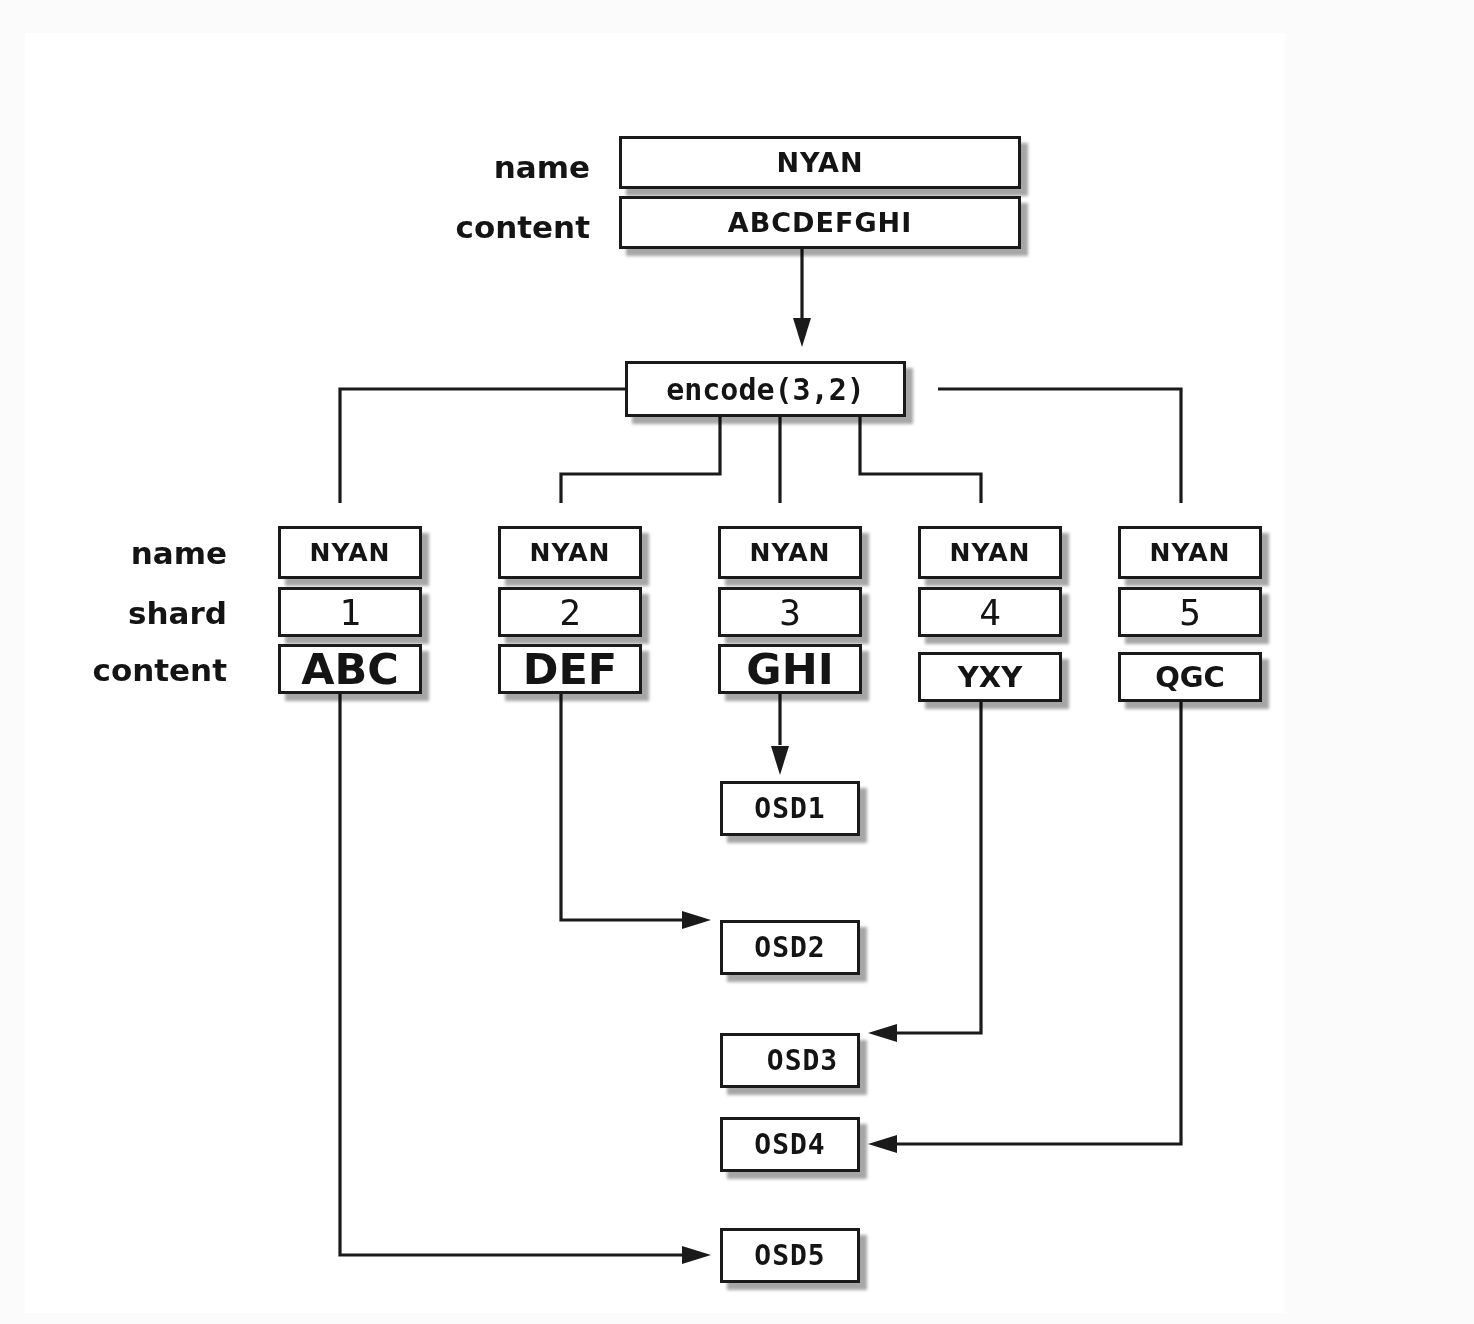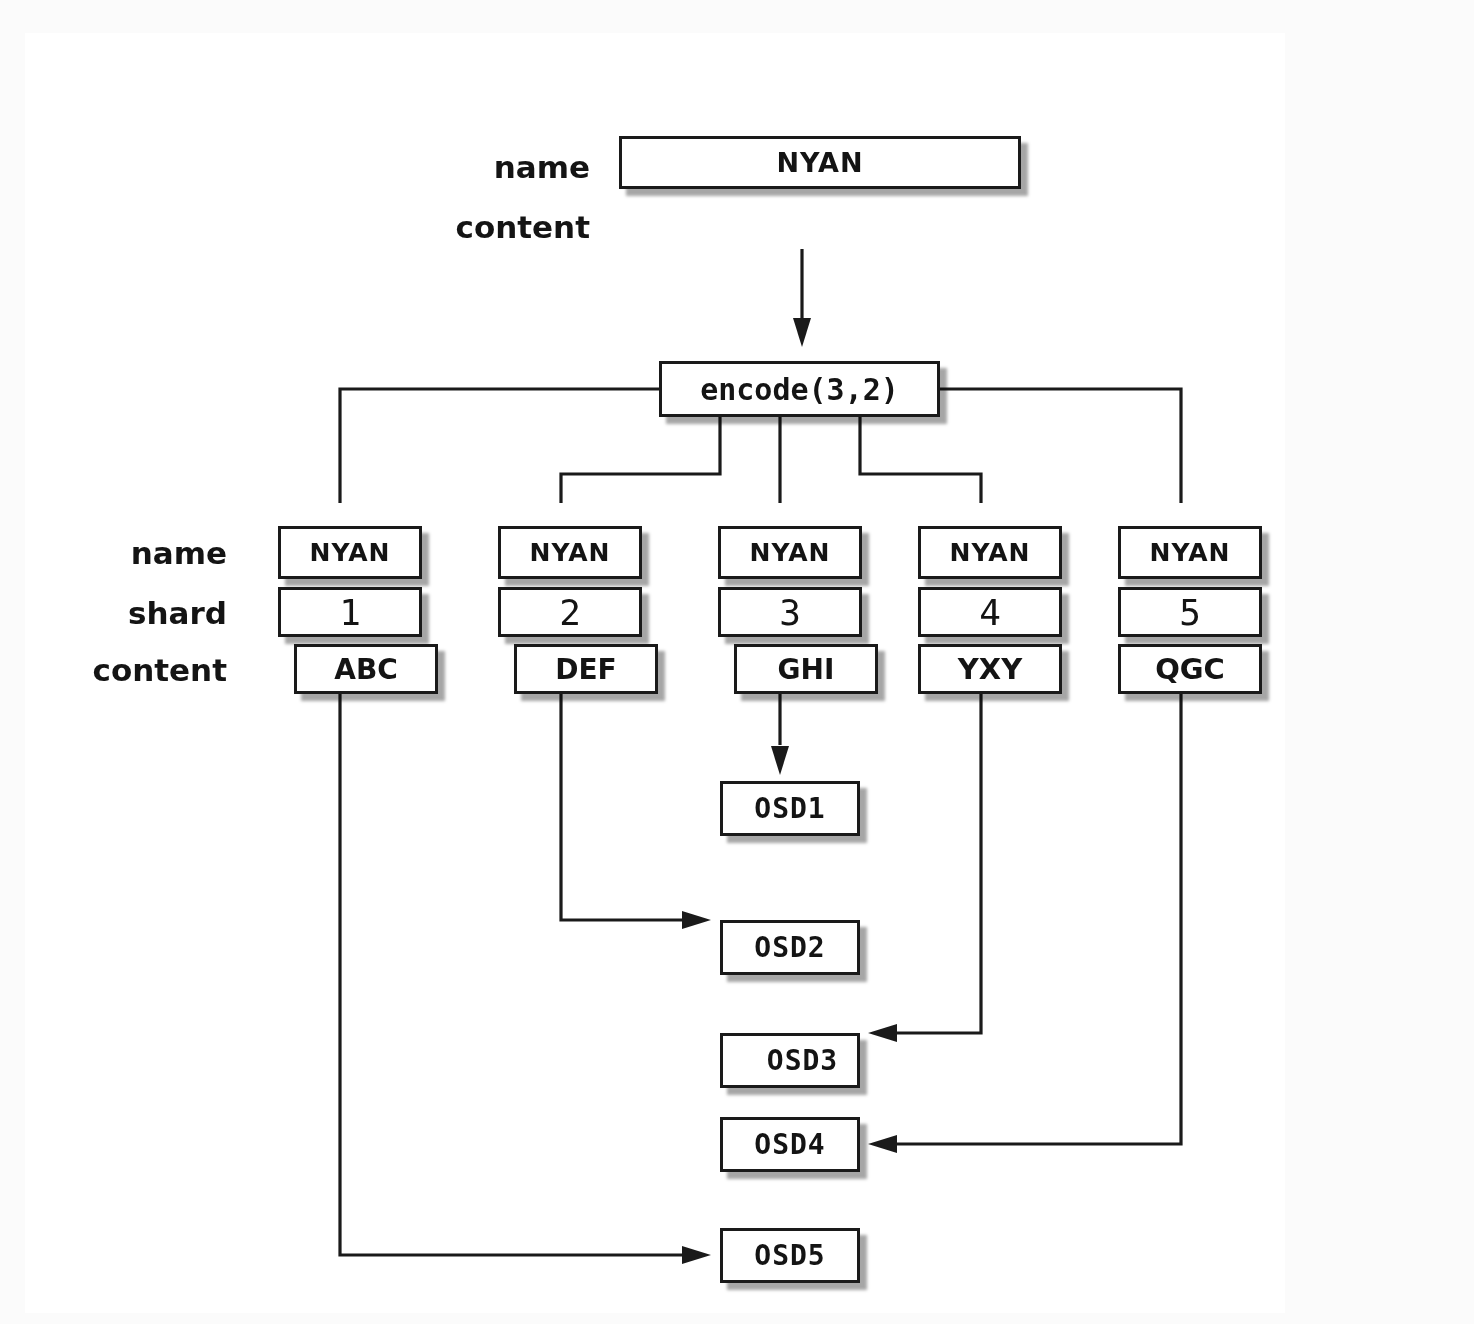--- a/index.html
+++ b/index.html
@@ -23,30 +23,30 @@
        text-align:right;line-height:36px;height:36px;}
 
   
   .top-box{left:594px;width:402px;height:53px;font-weight:bold;font-size:27px;letter-spacing:1px;}
   .t-name{top:103px;}
   .t-content{top:163px;}
   .lbl-top-name{left:265px;top:116px;width:300px;}
   .lbl-top-content{left:265px;top:176px;width:300px;}
 
   
-  .encode-box{left:634px;top:328px;width:281px;height:56px;
+  .encode-box{left:600px;top:328px;width:281px;height:56px;
       font-family:"DejaVu Sans Mono","Liberation Mono",monospace;font-weight:bold;font-size:30px;}
 
   
   .col{width:144px;}
   .row-name{top:493px;height:53px;font-weight:bold;font-size:25px;letter-spacing:1px;}
   .row-num{top:554px;height:50px;font-family:"DejaVu Sans Mono","Liberation Mono",monospace;font-size:36px;}
   .row-cnt{top:611px;height:50px;font-weight:bold;}
-  .cnt-lg{font-size:28px;margin-left:16px;}
-  .cnt-sm{font-size:29px;}
+  .cnt-lg{font-size:43px;}
+  .cnt-sm{font-size:29px;margin-top:8px;}
   .c1{left:253px;} .c2{left:473px;} .c3{left:693px;} .c4{left:893px;} .c5{left:1093px;}
   .lbl-row{left:22px;width:180px;}
   .lbl-r-name{top:502px;}
   .lbl-r-shard{top:562px;}
   .lbl-r-content{top:619px;}
 
   
   .osd{left:695px;width:140px;height:55px;
       font-family:"DejaVu Sans Mono","Liberation Mono",monospace;font-weight:bold;font-size:28px;letter-spacing:1px;}
   .o1{top:748px;} .o2{top:860px;margin-top:27px;} .o3{top:1000px;padding-left:25px;} .o4{top:1084px;} .o5{top:1195px;}
@@ -92,20 +92,21 @@
 
       <g>
         <polyline points="315,661 315,1222 657,1222"></polyline>
         <polygon points="686,1222 657,1213 657,1231"></polygon>
       </g>
     </svg>
 
     <div class="lbl lbl-top-name">name</div>
     <div class="box top-box t-name">NYAN</div>
     <div class="lbl lbl-top-content">content</div>
+    <div class="box top-box t-content">ABCDEFGHI</div>
 
     <div class="box encode-box">encode(3,2)</div>
 
     <div class="lbl lbl-row lbl-r-name">name</div>
     <div class="lbl lbl-row lbl-r-shard">shard</div>
     <div class="lbl lbl-row lbl-r-content">content</div>
 
     <div class="box col c1 row-name">NYAN</div>
     <div class="box col c1 row-num">1</div>
     <div class="box col c1 row-cnt cnt-lg">ABC</div>

